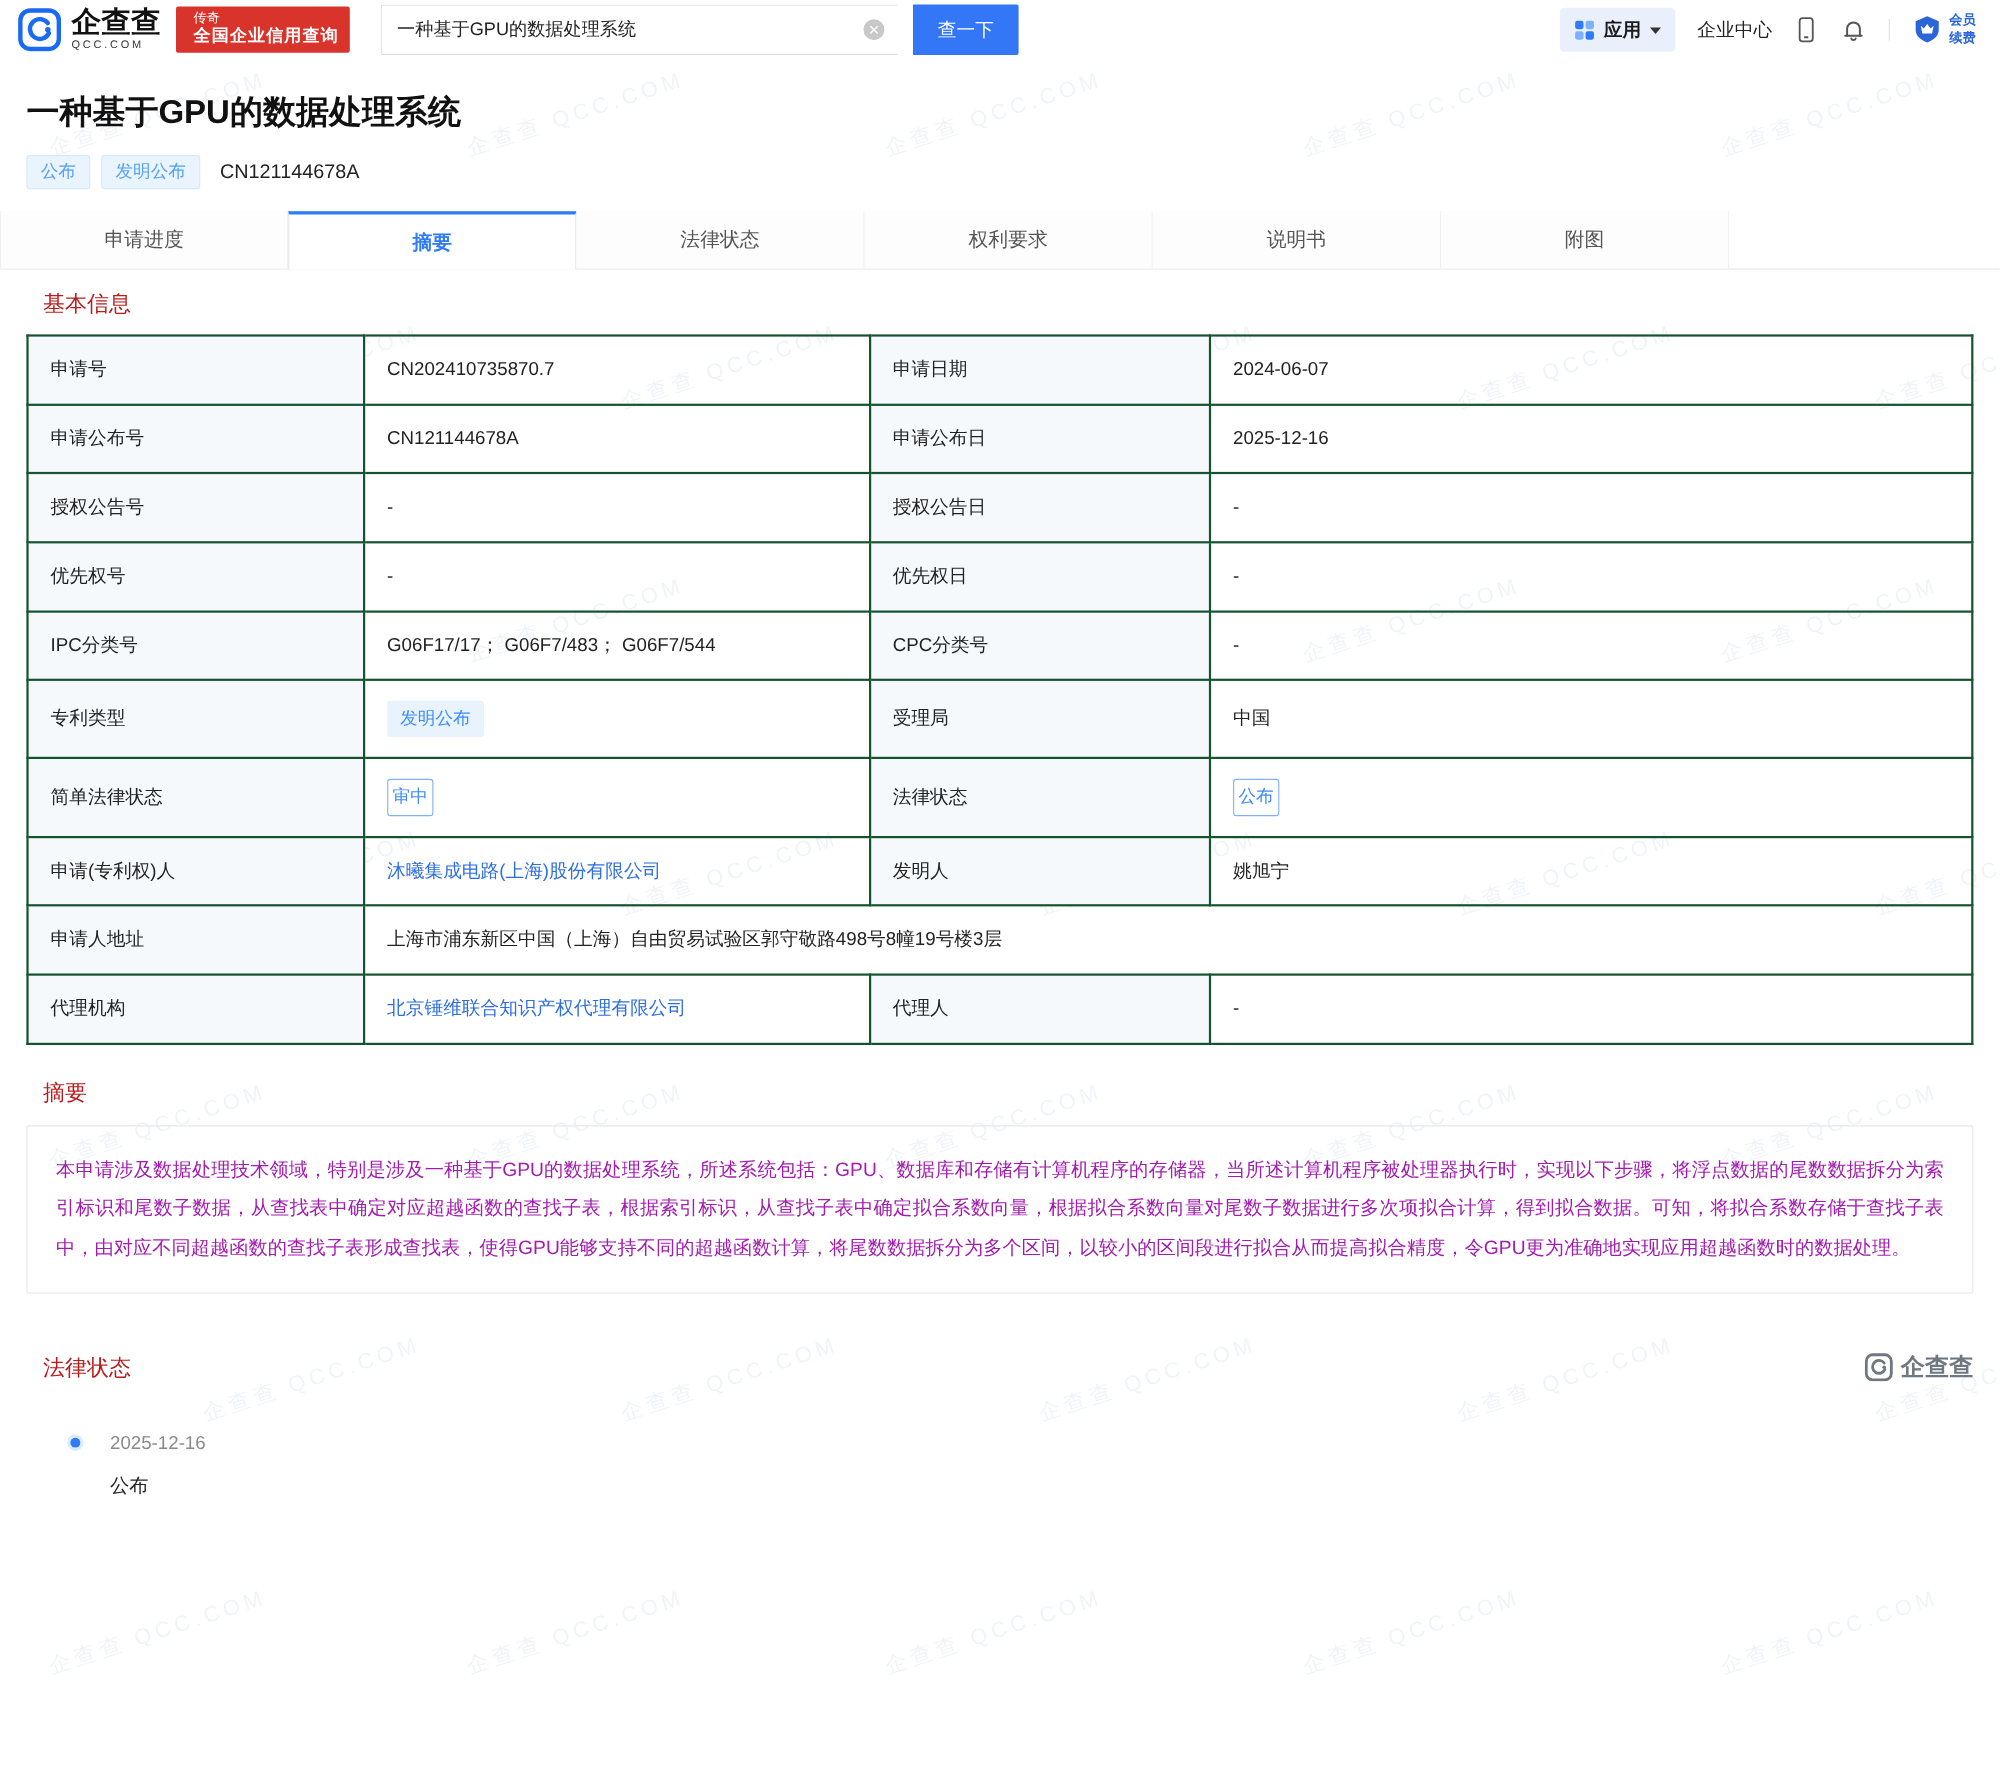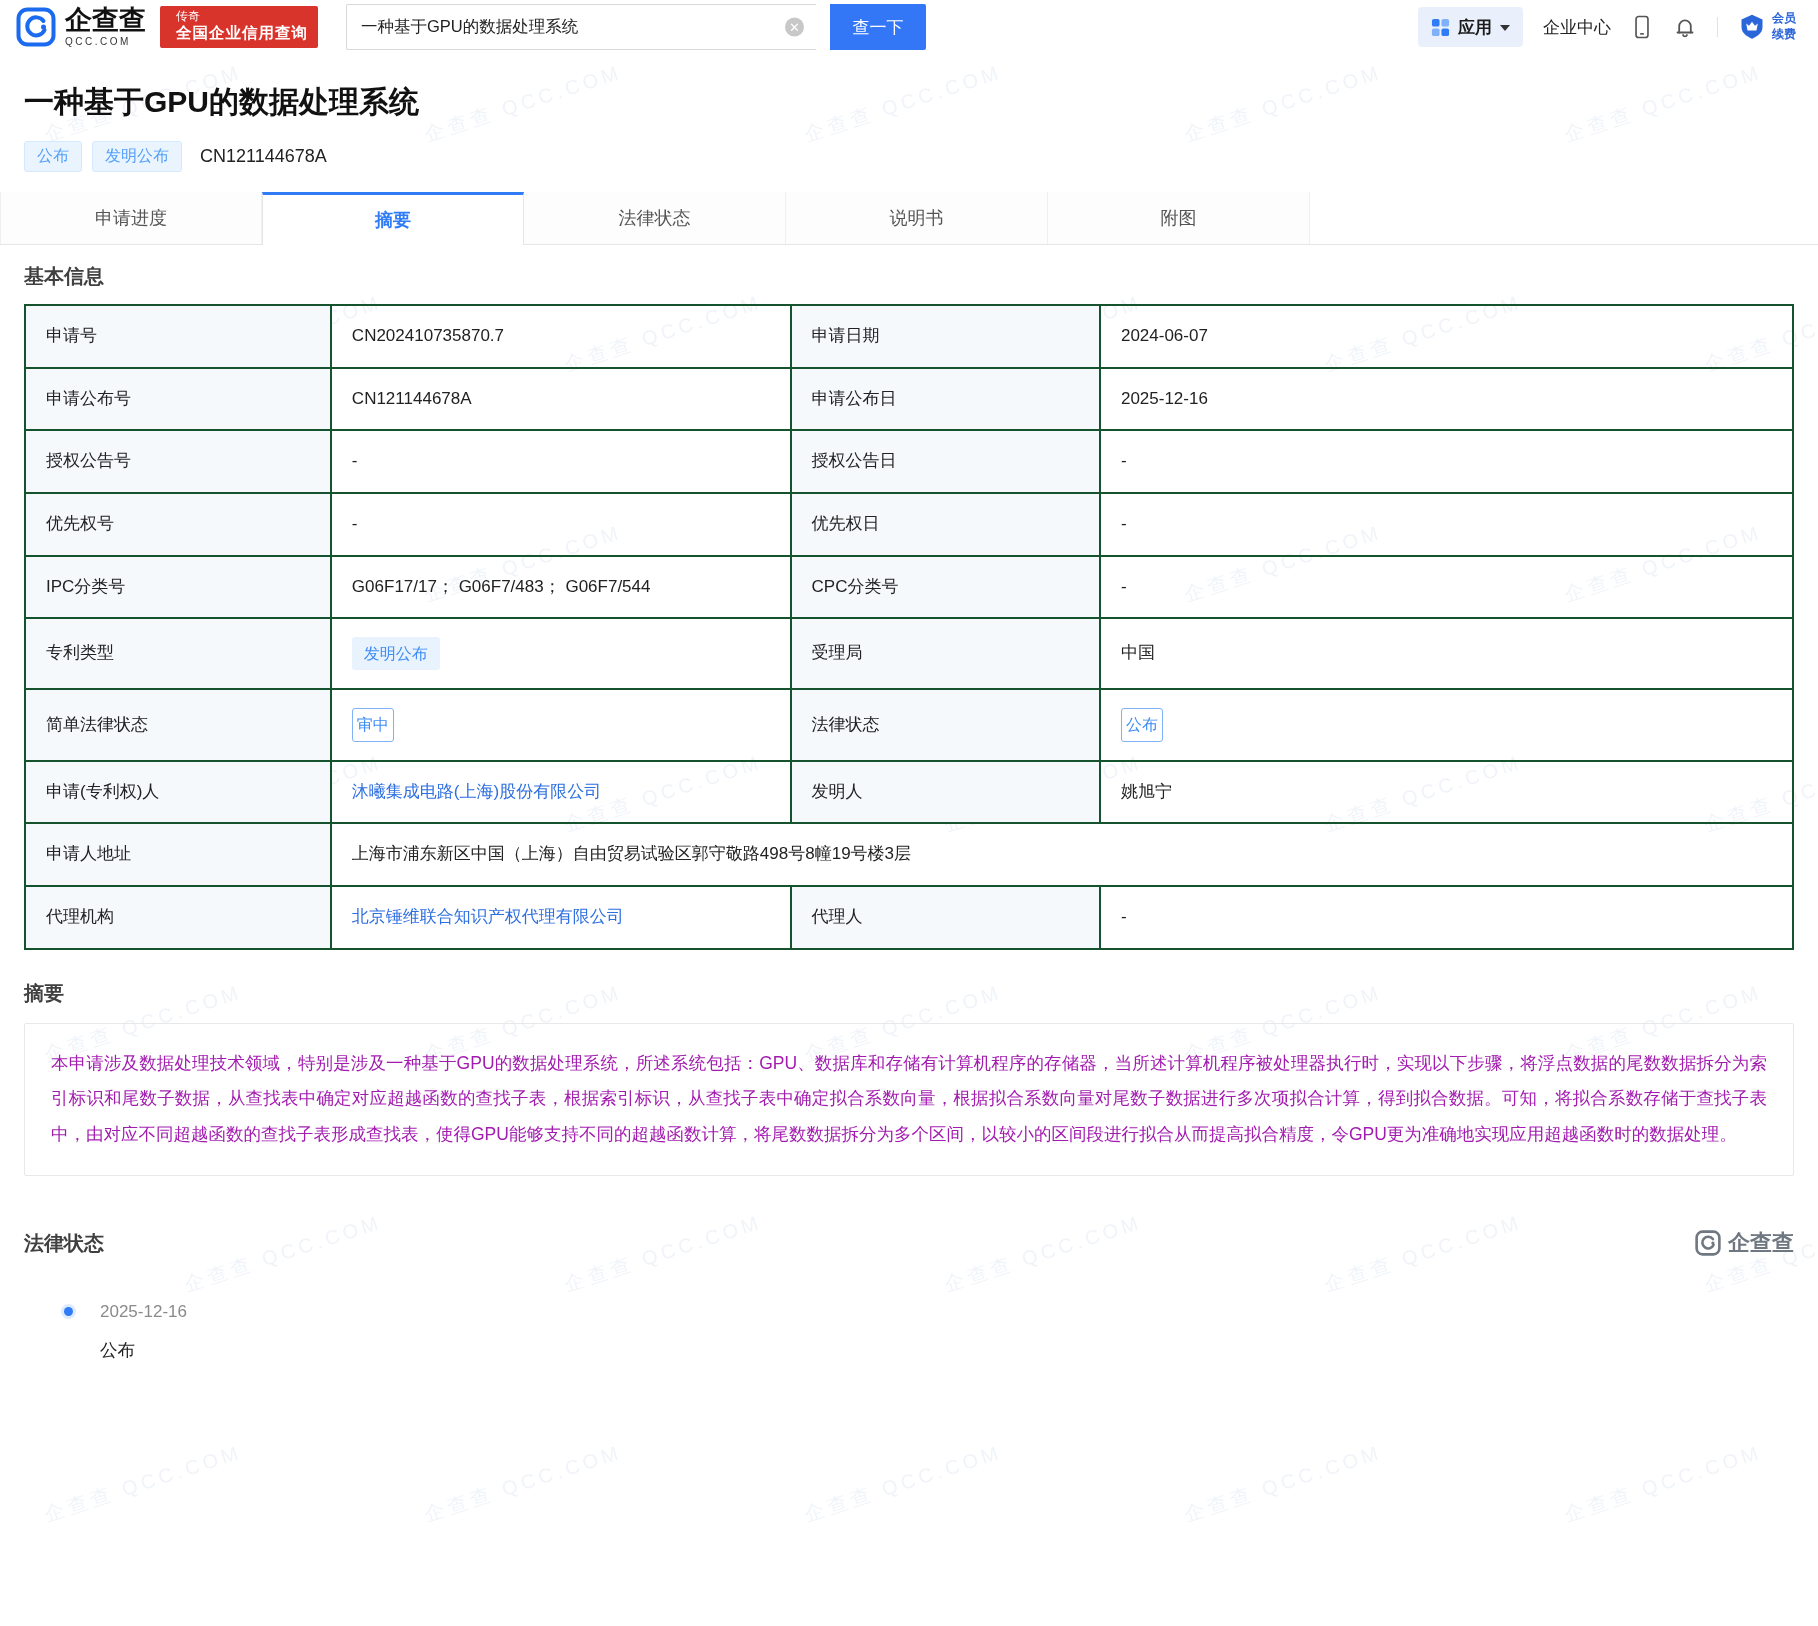--- a/index.html
+++ b/index.html
@@ -61,21 +61,21 @@
              border-bottom:1px solid #e6e6e6; background:#fff; }
   .tab { width:262px; height:52px; display:flex; align-items:center; justify-content:center;
          font-size:18px; color:#555; cursor:pointer; border-right:1px solid #f0f0f0; background:#fdfdfd; }
   .tab:first-child { border-left:1px solid #f0f0f0; }
   .tab.active { background:#fff; color:#2f7cf6; font-weight:700;
                 border-top:3px solid #2f7cf6; border-left:1px solid #e6e6e6; border-right:1px solid #e6e6e6;
                 margin-bottom:-1px; height:53px; }
 
   
   .content { position:relative; z-index:1; padding:0 24px; }
-  .section-title { font-size:20px; font-weight:700; color:#404040; margin-top:18px; }
+  .section-title { font-size:20px; font-weight:400; color:#b91c1c; margin-top:18px;margin-left:15px; }
 
   table.info { width:100%; border-collapse:collapse; margin-top:14px; font-size:17px; }
   table.info td { border:2px solid #14532d; padding:18px 20px; color:#222; line-height:1.45; vertical-align:middle; }
   td.cell-label { background:#f6f9fc; color:#333; }
   .cell-link { color:#2e6fe0; text-decoration:none; cursor:pointer; }
   .tag-filled { display:inline-block; background:#e8f3fe; color:#3f8cf6;
                 padding:5px 12px; border-radius:3px; font-size:16px; }
   .tag-outline { display:inline-block; border:1px solid #7fb2f7; color:#3f8cf6; background:#fff;
                  padding:4px 4px; border-radius:3px; font-size:16px; }
 
@@ -215,20 +215,21 @@
         <span class="title-tag">发明公布</span>
       </span>
     <span class="patent-no">CN121144678A</span>
   </div>
 </div>
 
 <div class="tab-bar">
     <div class="tab">申请进度</div>
     <div class="tab active">摘要</div>
     <div class="tab">法律状态</div>
+    <div class="tab">权利要求</div>
     <div class="tab">说明书</div>
     <div class="tab">附图</div>
   </div>
 
 <div class="content">
 
   <div class="section-title">基本信息</div>
 
   <table class="info">
     <colgroup>

